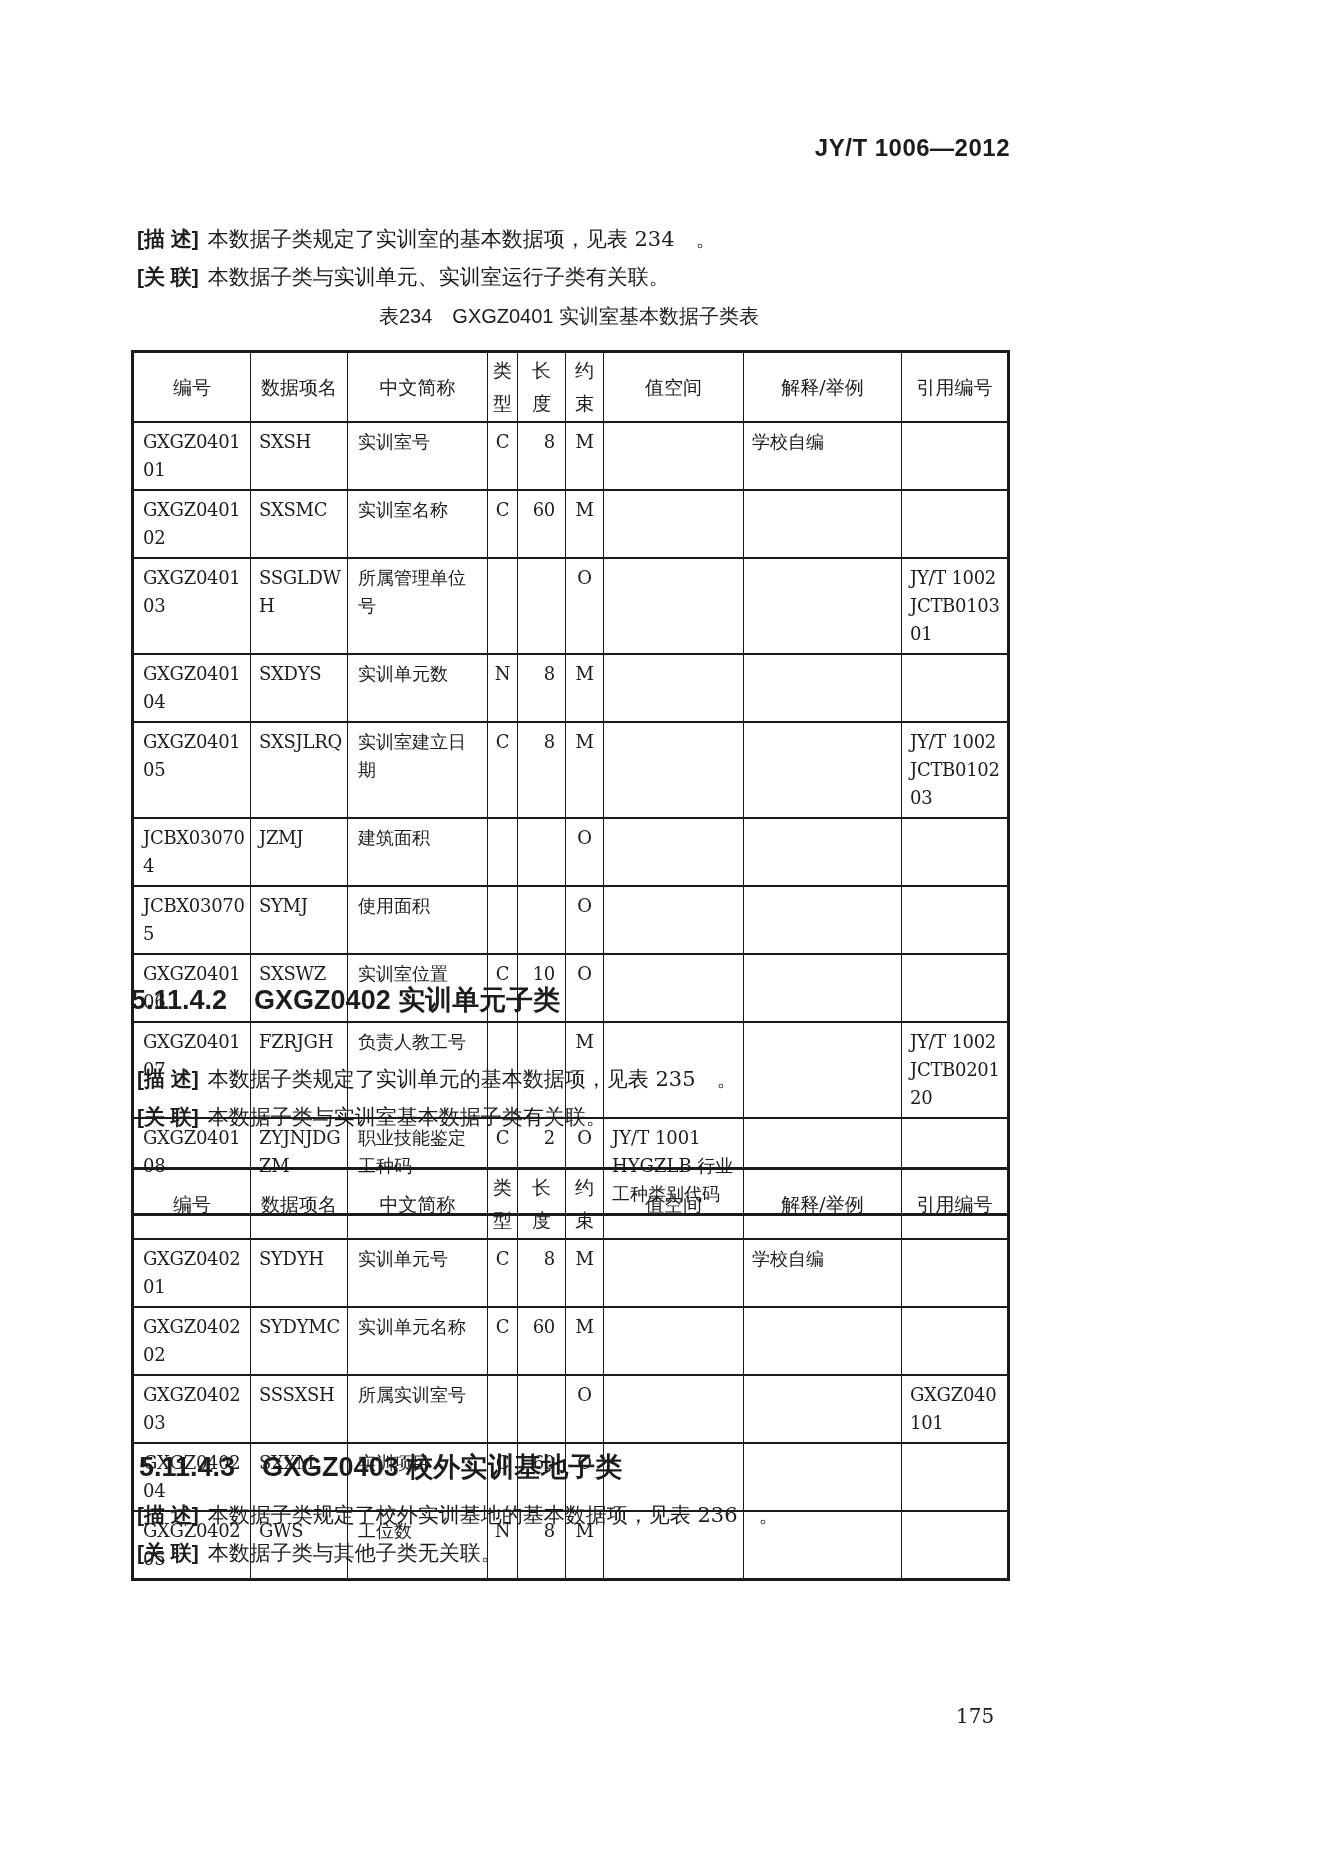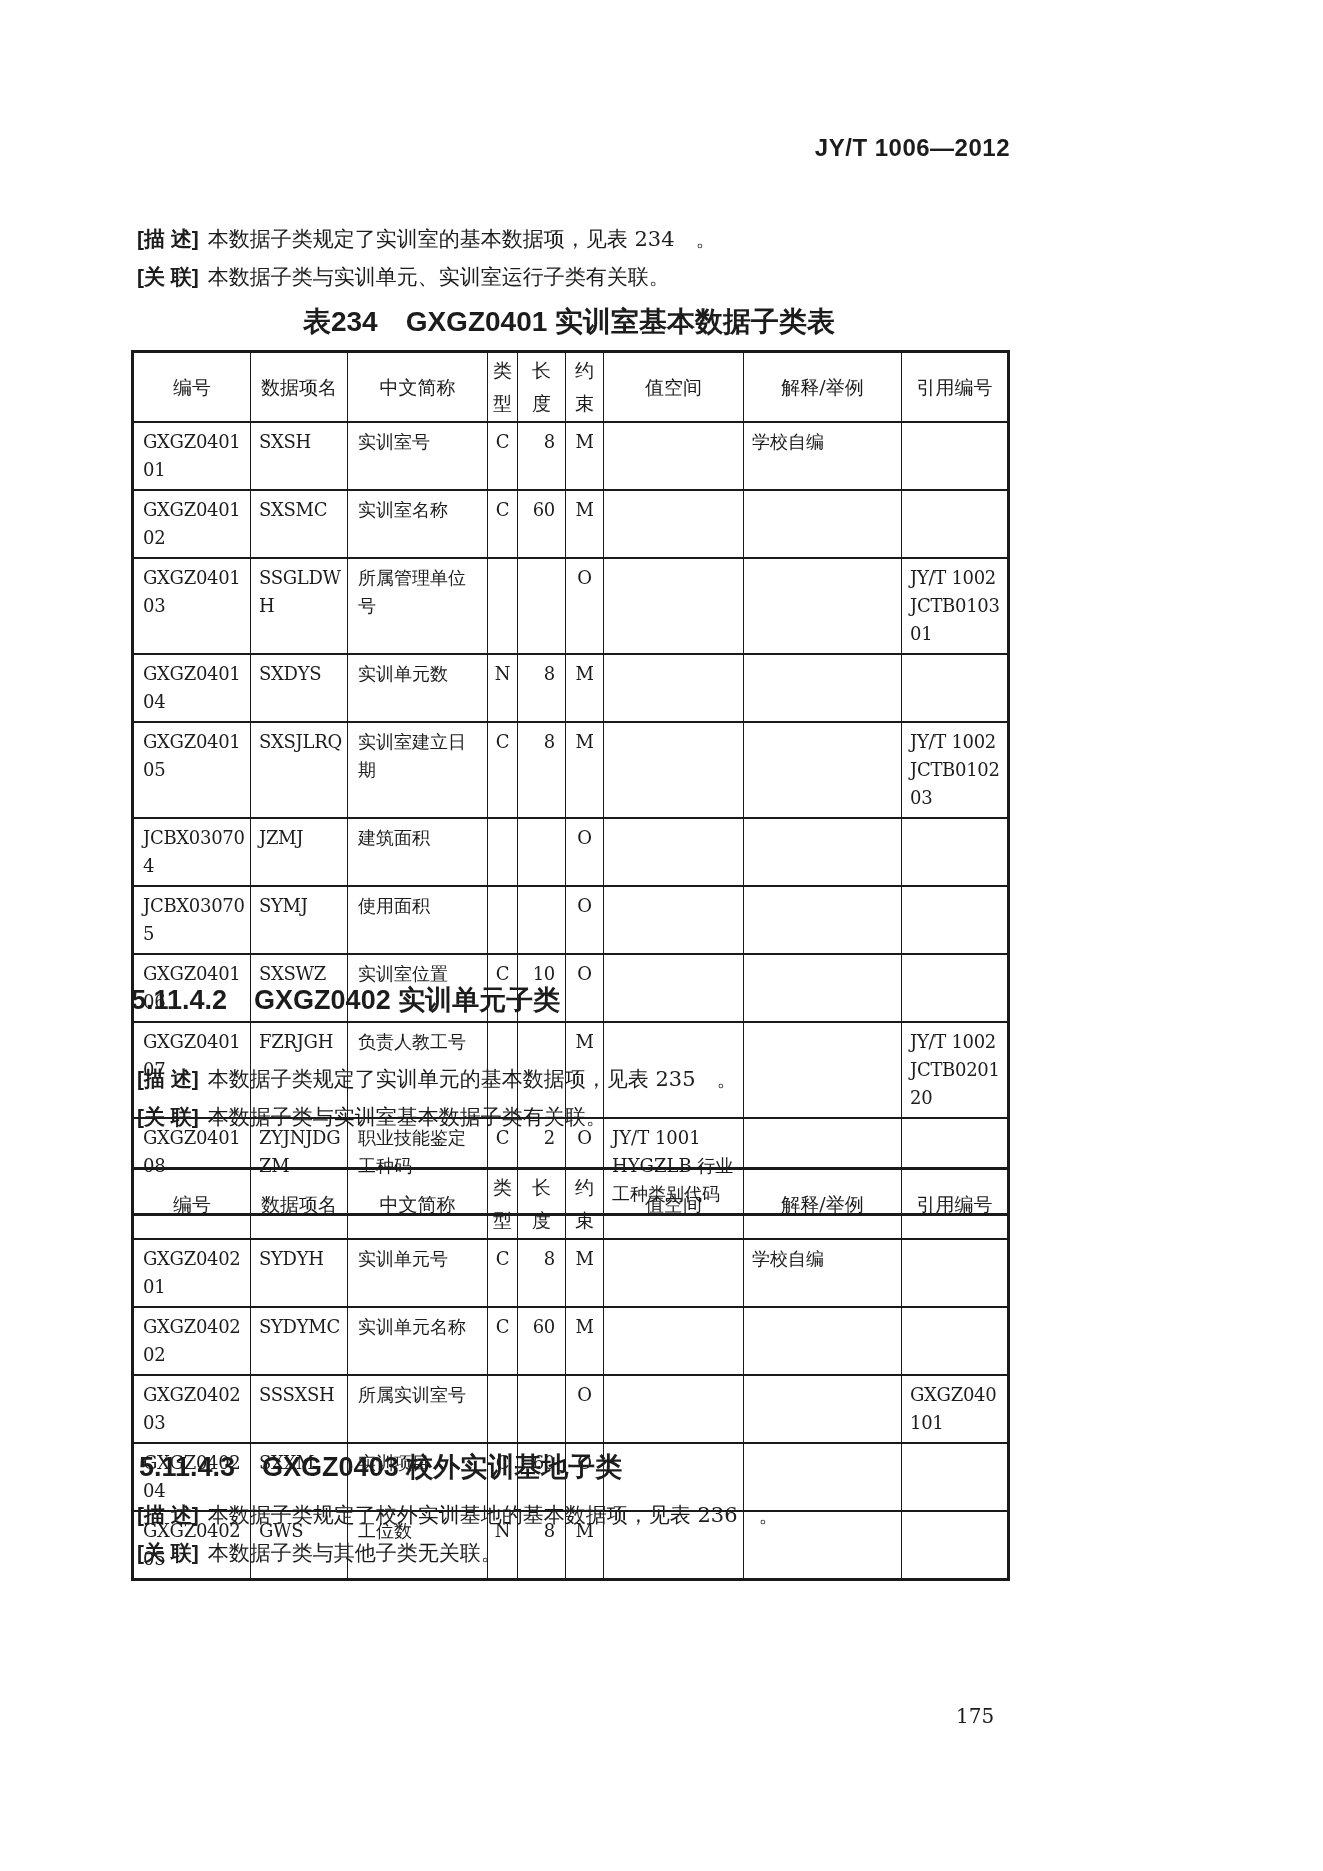--- a/index.html
+++ b/index.html
@@ -15,21 +15,21 @@
   }
   .para-block { position:absolute; left:137px; width:880px; font-size:21px; line-height:37px; }
   .para { margin:0; white-space:pre-wrap; }
   .plabel {
     font-family:"Liberation Sans","DejaVu Sans",sans-serif;
     font-weight:bold; margin-right:9px;
   }
   .tcaption {
     position:absolute; left:131px; width:876px; text-align:center;
     font-family:"Liberation Sans","DejaVu Sans",sans-serif;
-    font-weight:bold; font-size:28px;
+    font-weight:normal; font-size:20px;
   }
   .sheading {
     position:absolute; left:131px; width:900px;
     font-family:"Liberation Sans","DejaVu Sans",sans-serif;
     font-weight:bold; font-size:27px;
   }
   table.dtable {
     position:absolute; left:131px; width:876px;
     border-collapse:collapse; table-layout:fixed;
     border:3px solid #1a1a1a;

